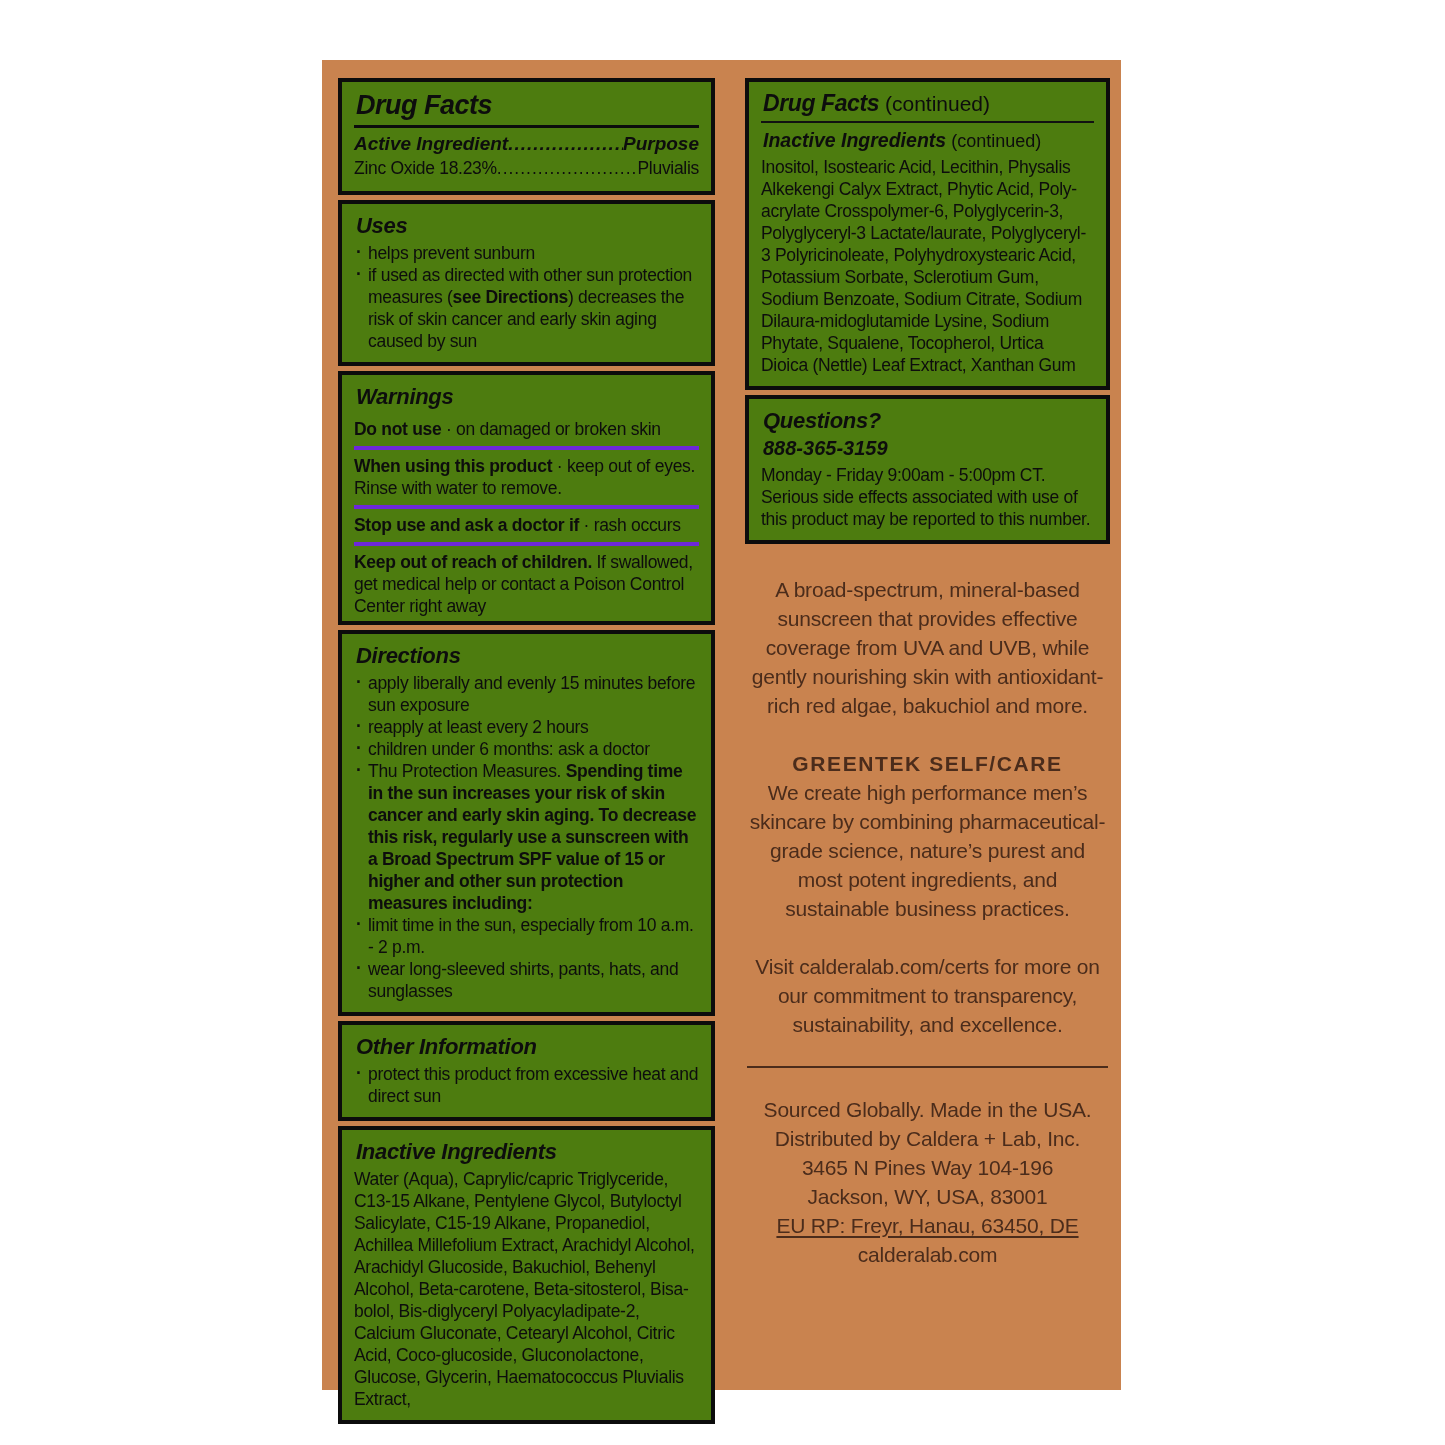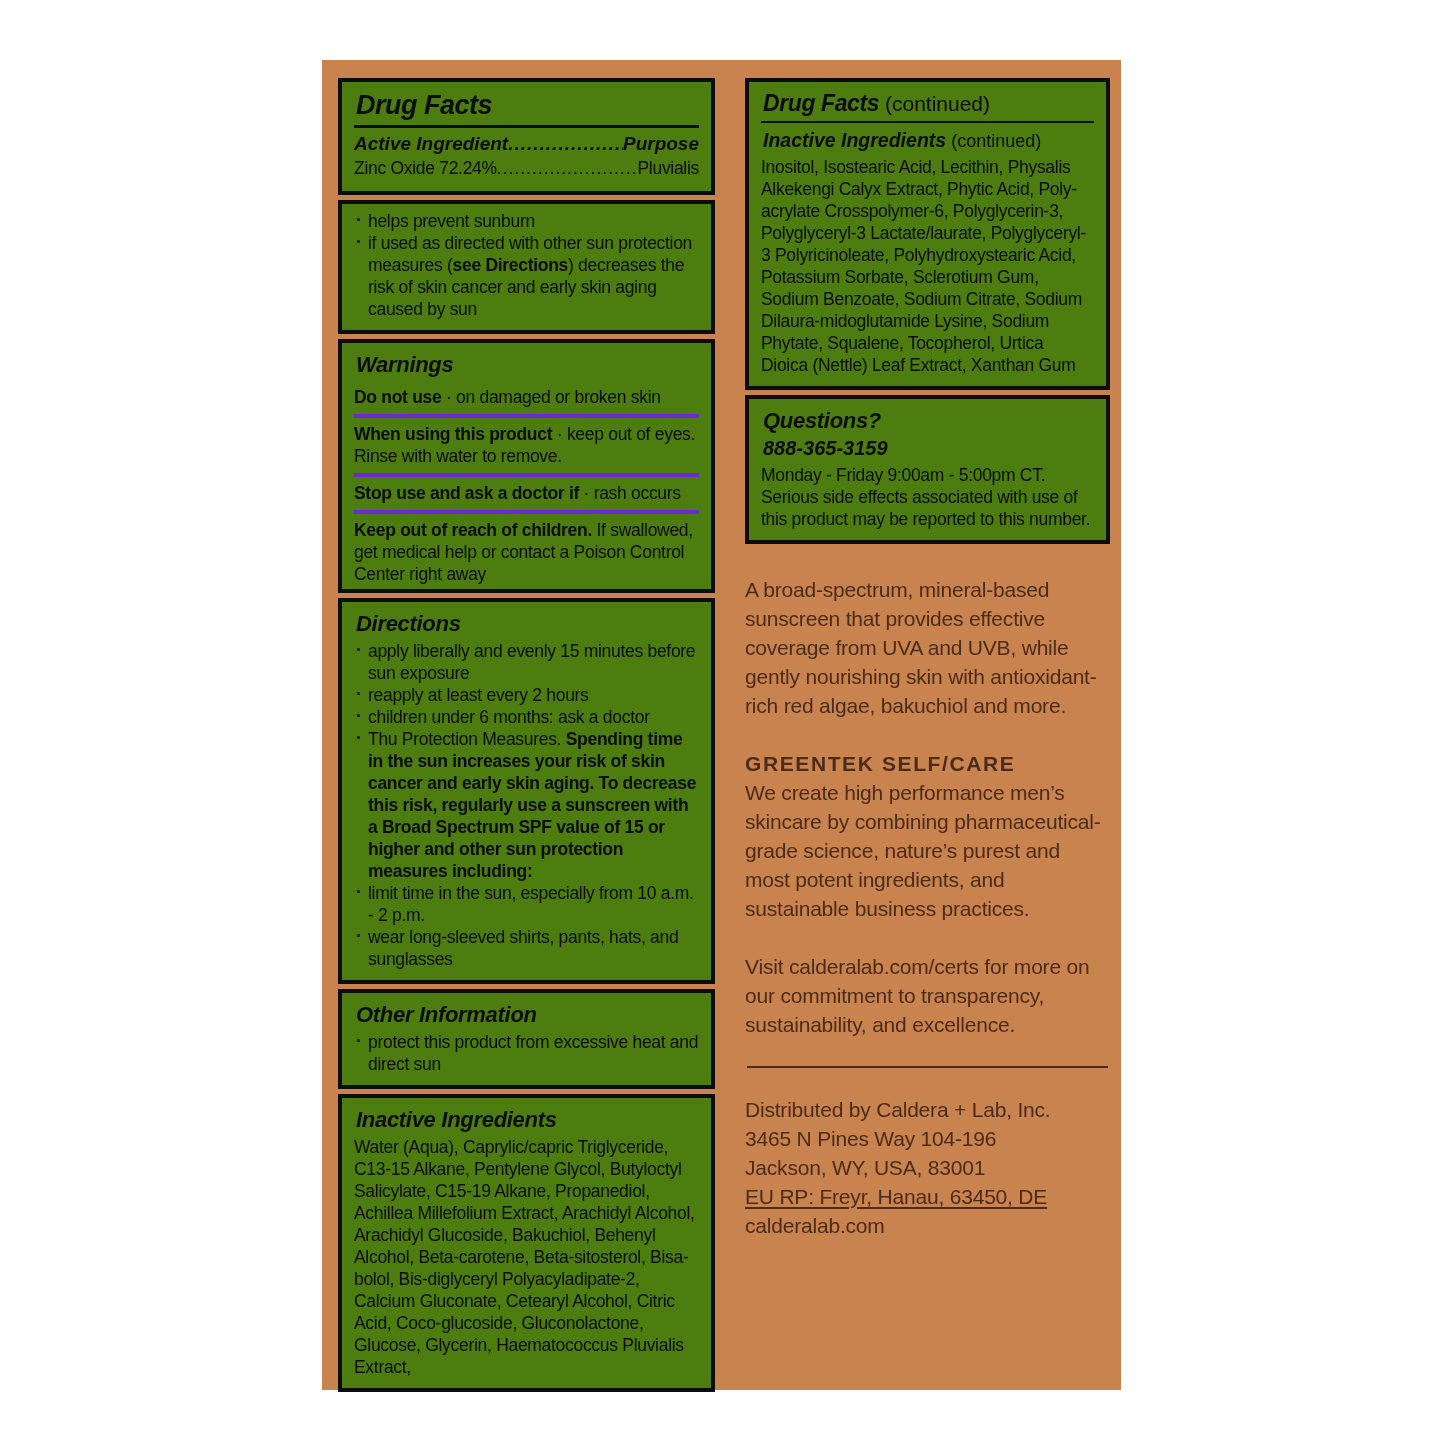--- a/index.html
+++ b/index.html
@@ -35,21 +35,21 @@
   .leader .dots{flex:1;overflow:hidden;white-space:nowrap;letter-spacing:1px;}
   ul.bul{list-style:none;margin:0;padding:0;}
   ul.bul li{position:relative;padding-left:14px;margin:0;}
   ul.bul li::before{content:"·";position:absolute;left:2px;top:-1px;font-weight:bold;}
   .b{font-weight:bold;}
   .w-row{padding:5px 0 6px 0;}
   .w-row + .w-row{border-top:4px solid #6d28d9;}
   .warn-box{padding-bottom:4px;}
   .inactive-par{position:relative;}
   
-  .brand{color:#4b2c1b;text-align:left;font-size:21px;line-height:29px;letter-spacing:-0.2px;}
+  .brand{color:#4b2c1b;text-align:center;font-size:21px;line-height:29px;letter-spacing:-0.2px;}
   .brand p{margin:0;}
   .brand .p1{margin-top:31px;}
   .brand .ghead{
     font-weight:bold;letter-spacing:1.6px;margin-top:29px;font-size:21px;
   }
   .brand .p2{margin-top:0px;}
   .brand .p3{margin-top:29px;}
   .brand hr{
     border:none;border-top:2px solid #4b2c1b;margin:27px 2px 0 2px;
   }
@@ -66,27 +66,28 @@
 
     <div class="box">
       <h1 class="df">Drug Facts</h1>
       <div class="rule"></div>
       <div class="leader hdr">
         <span>Active Ingredient</span>
         <span class="dots">......................................................................</span>
         <span>Purpose</span>
       </div>
       <div class="leader val body-text">
-        <span>Zinc Oxide 72.24%</span>
+        <span>Zinc Oxide 18.23%</span>
         <span class="dots">......................................................................</span>
         <span>Pluvialis</span>
       </div>
     </div>
 
     <div class="box">
+      <h2 class="sec">Uses</h2>
       <ul class="bul body-text">
         <li><span>helps prevent sunburn</span></li>
         <li><span>if used as directed with other sun protection measures (</span><span class="b">see Directions</span><span>) decreases the risk of skin cancer and early skin aging caused by sun</span></li>
       </ul>
     </div>
 
     <div class="box warn-box">
       <h2 class="sec">Warnings</h2>
       <div class="body-text">
         <div class="w-row"><span class="b">Do not use</span><span> · on damaged or broken skin</span></div>
@@ -143,20 +144,21 @@
       <div class="body-text">Monday - Friday 9:00am - 5:00pm CT. Serious side effects associated with use of this product may be reported to this number.</div>
     </div>
 
     <div class="brand">
       <p class="p1">A broad-spectrum, mineral-based sunscreen that provides effective coverage from UVA and UVB, while gently nourishing skin with antioxidant-rich red algae, bakuchiol and more.</p>
       <p class="ghead">GREENTEK SELF/CARE</p>
       <p class="p2">We create high performance men’s skincare by combining pharmaceutical-grade science, nature’s purest and most potent ingredients, and sustainable business practices.</p>
       <p class="p3">Visit calderalab.com/certs for more on our commitment to transparency, sustainability, and excellence.</p>
       <hr>
       <div class="addr">
+        <div>Sourced Globally. Made in the USA.</div>
         <div>Distributed by Caldera + Lab, Inc.</div>
         <div>3465 N Pines Way 104-196</div>
         <div>Jackson, WY, USA, 83001</div>
         <div class="u">EU RP: Freyr, Hanau, 63450, DE</div>
         <div>calderalab.com</div>
       </div>
     </div>
   </div>
 </div>
 

